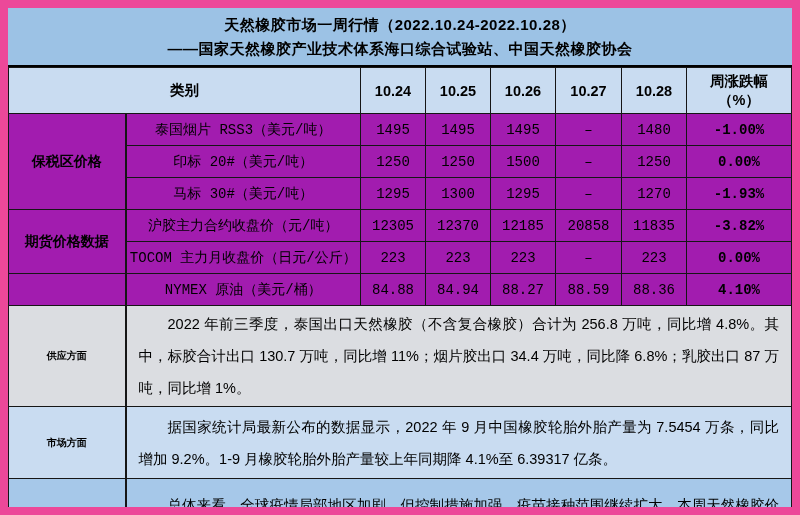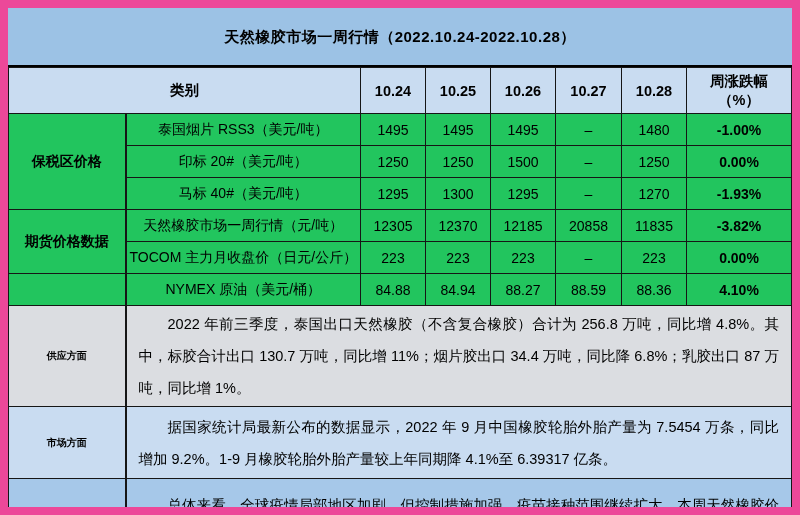--- a/index.html
+++ b/index.html
@@ -49,21 +49,21 @@
   }
   
   table.price-table .group-cell { border-right: 2px solid #161616; }
   tr.header-row { height: 46px; }
   tr.header-row th {
     background: #C9DCF1;
     font-weight: bold;
     font-size: 14.5px;
   }
   tr.data-row { height: 32px; }
-  tr.data-row td { background: #22c55e; }
+  tr.data-row td { background: #a21caf; font-family: Liberation Mono, monospace; }
   .group-cell {
     font-weight: bold;
     background: #FDFDFD;
   }
   .item-cell { font-size: 13.5px; white-space: nowrap; }
   .num-cell { font-size: 14px; }
   .chg-cell { font-weight: bold; }
   tr.section-row .section-label {
     font-weight: bold;
     font-size: 10px;
@@ -84,20 +84,21 @@
   tr.row-note td { background: #A6C8E9; }
   tr.row-note .section-text { vertical-align: top; padding-top: 10px; }
 </style>
 </head>
 <body>
 
 <div class="frame">
 
   <div class="title-block">
     <div class="title-line">天然橡胶市场一周行情（2022.10.24-2022.10.28）</div>
+    <div class="title-line">——国家天然橡胶产业技术体系海口综合试验站、中国天然橡胶协会</div>
   </div>
 
   <table class="price-table">
     <colgroup>
       <col style="width:117px">
       <col style="width:235px">
       <col style="width:65px">
       <col style="width:65px">
       <col style="width:65px">
       <col style="width:66px">
@@ -131,32 +132,32 @@
       <td class="item-cell">印标 20#（美元/吨）</td>
       <td class="num-cell">1250</td>
       <td class="num-cell">1250</td>
       <td class="num-cell">1500</td>
       <td class="num-cell">–</td>
       <td class="num-cell">1250</td>
       <td class="chg-cell">0.00%</td>
     </tr>
 
     <tr class="data-row">
-      <td class="item-cell">马标 40#（美元/吨）</td>
+      <td class="item-cell">马标 30#（美元/吨）</td>
       <td class="num-cell">1295</td>
       <td class="num-cell">1300</td>
       <td class="num-cell">1295</td>
       <td class="num-cell">–</td>
       <td class="num-cell">1270</td>
       <td class="chg-cell">-1.93%</td>
     </tr>
 
     <tr class="data-row">
       <td rowspan="2" class="group-cell">期货价格数据</td>
-      <td class="item-cell">天然橡胶市场一周行情（元/吨）</td>
+      <td class="item-cell">沪胶主力合约收盘价（元/吨）</td>
       <td class="num-cell">12305</td>
       <td class="num-cell">12370</td>
       <td class="num-cell">12185</td>
       <td class="num-cell">20858</td>
       <td class="num-cell">11835</td>
       <td class="chg-cell">-3.82%</td>
     </tr>
 
     <tr class="data-row">
       <td class="item-cell">TOCOM 主力月收盘价（日元/公斤）</td>

